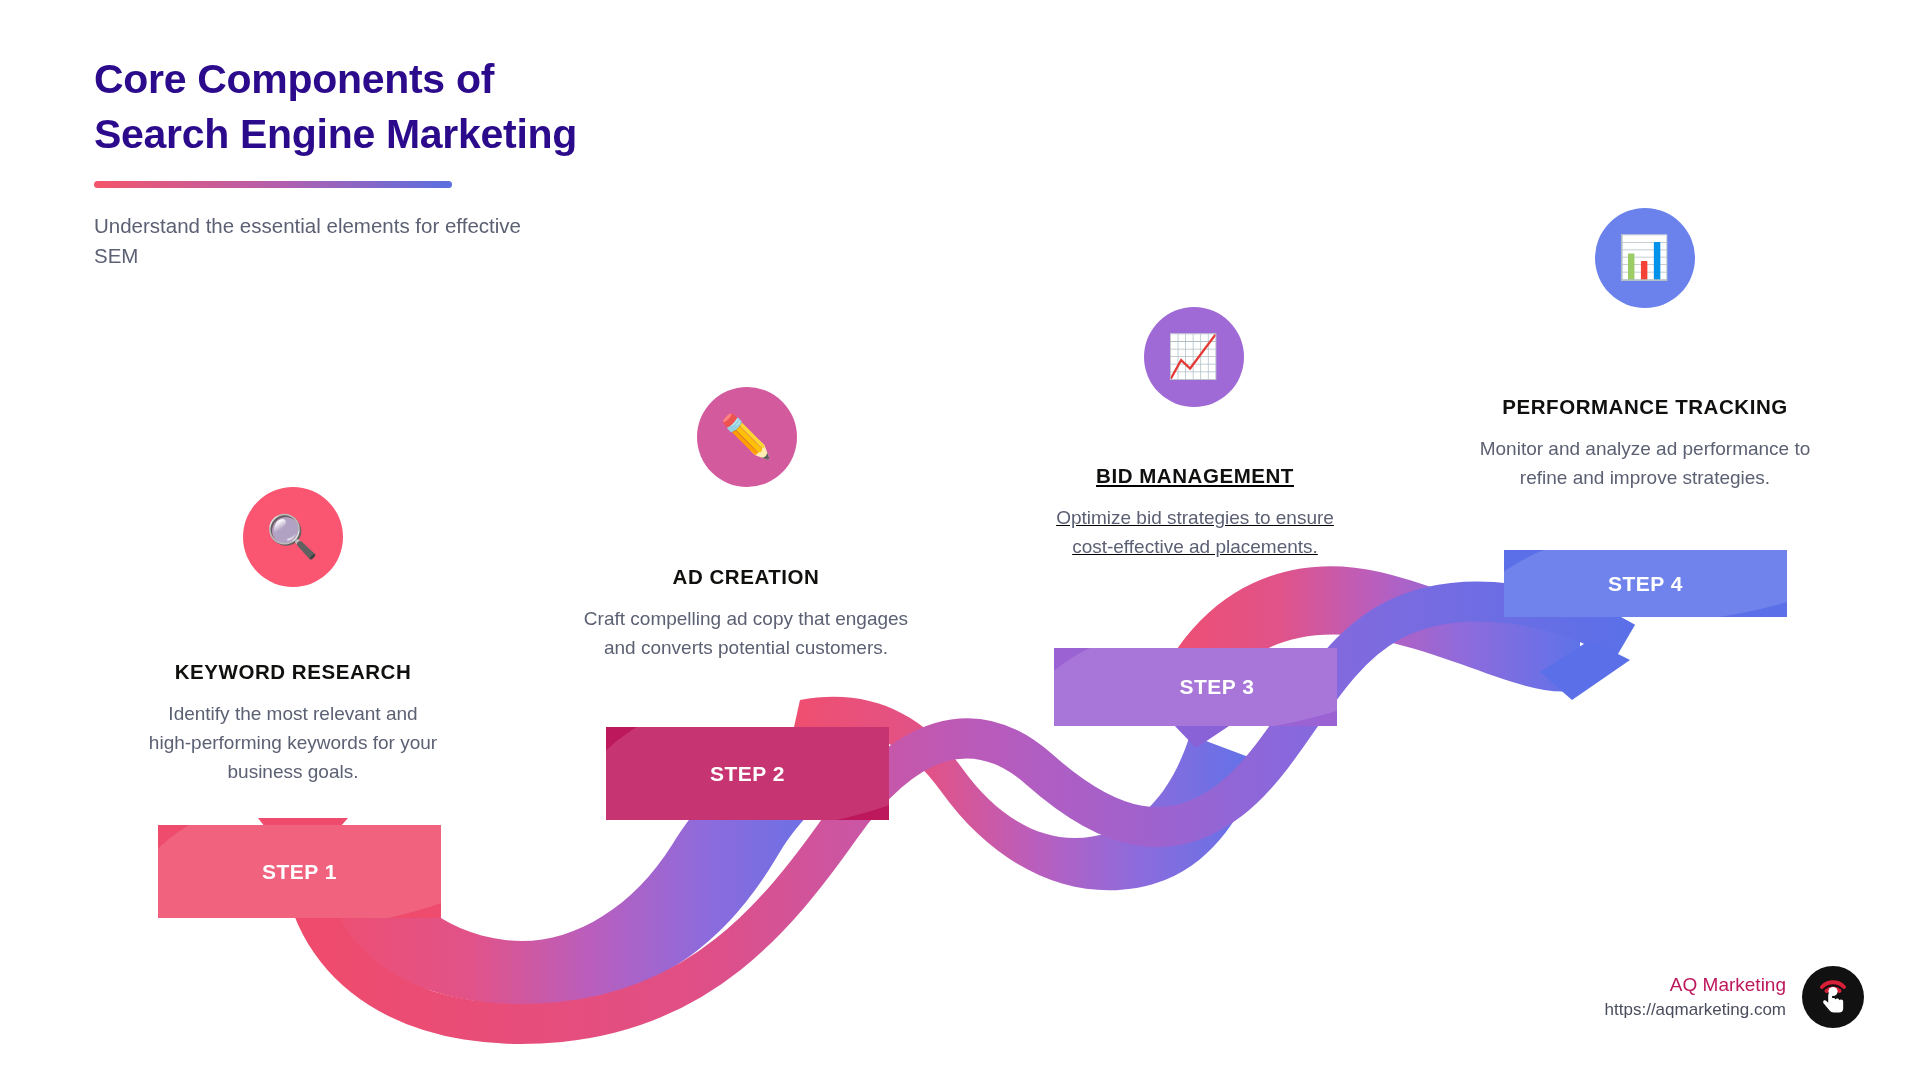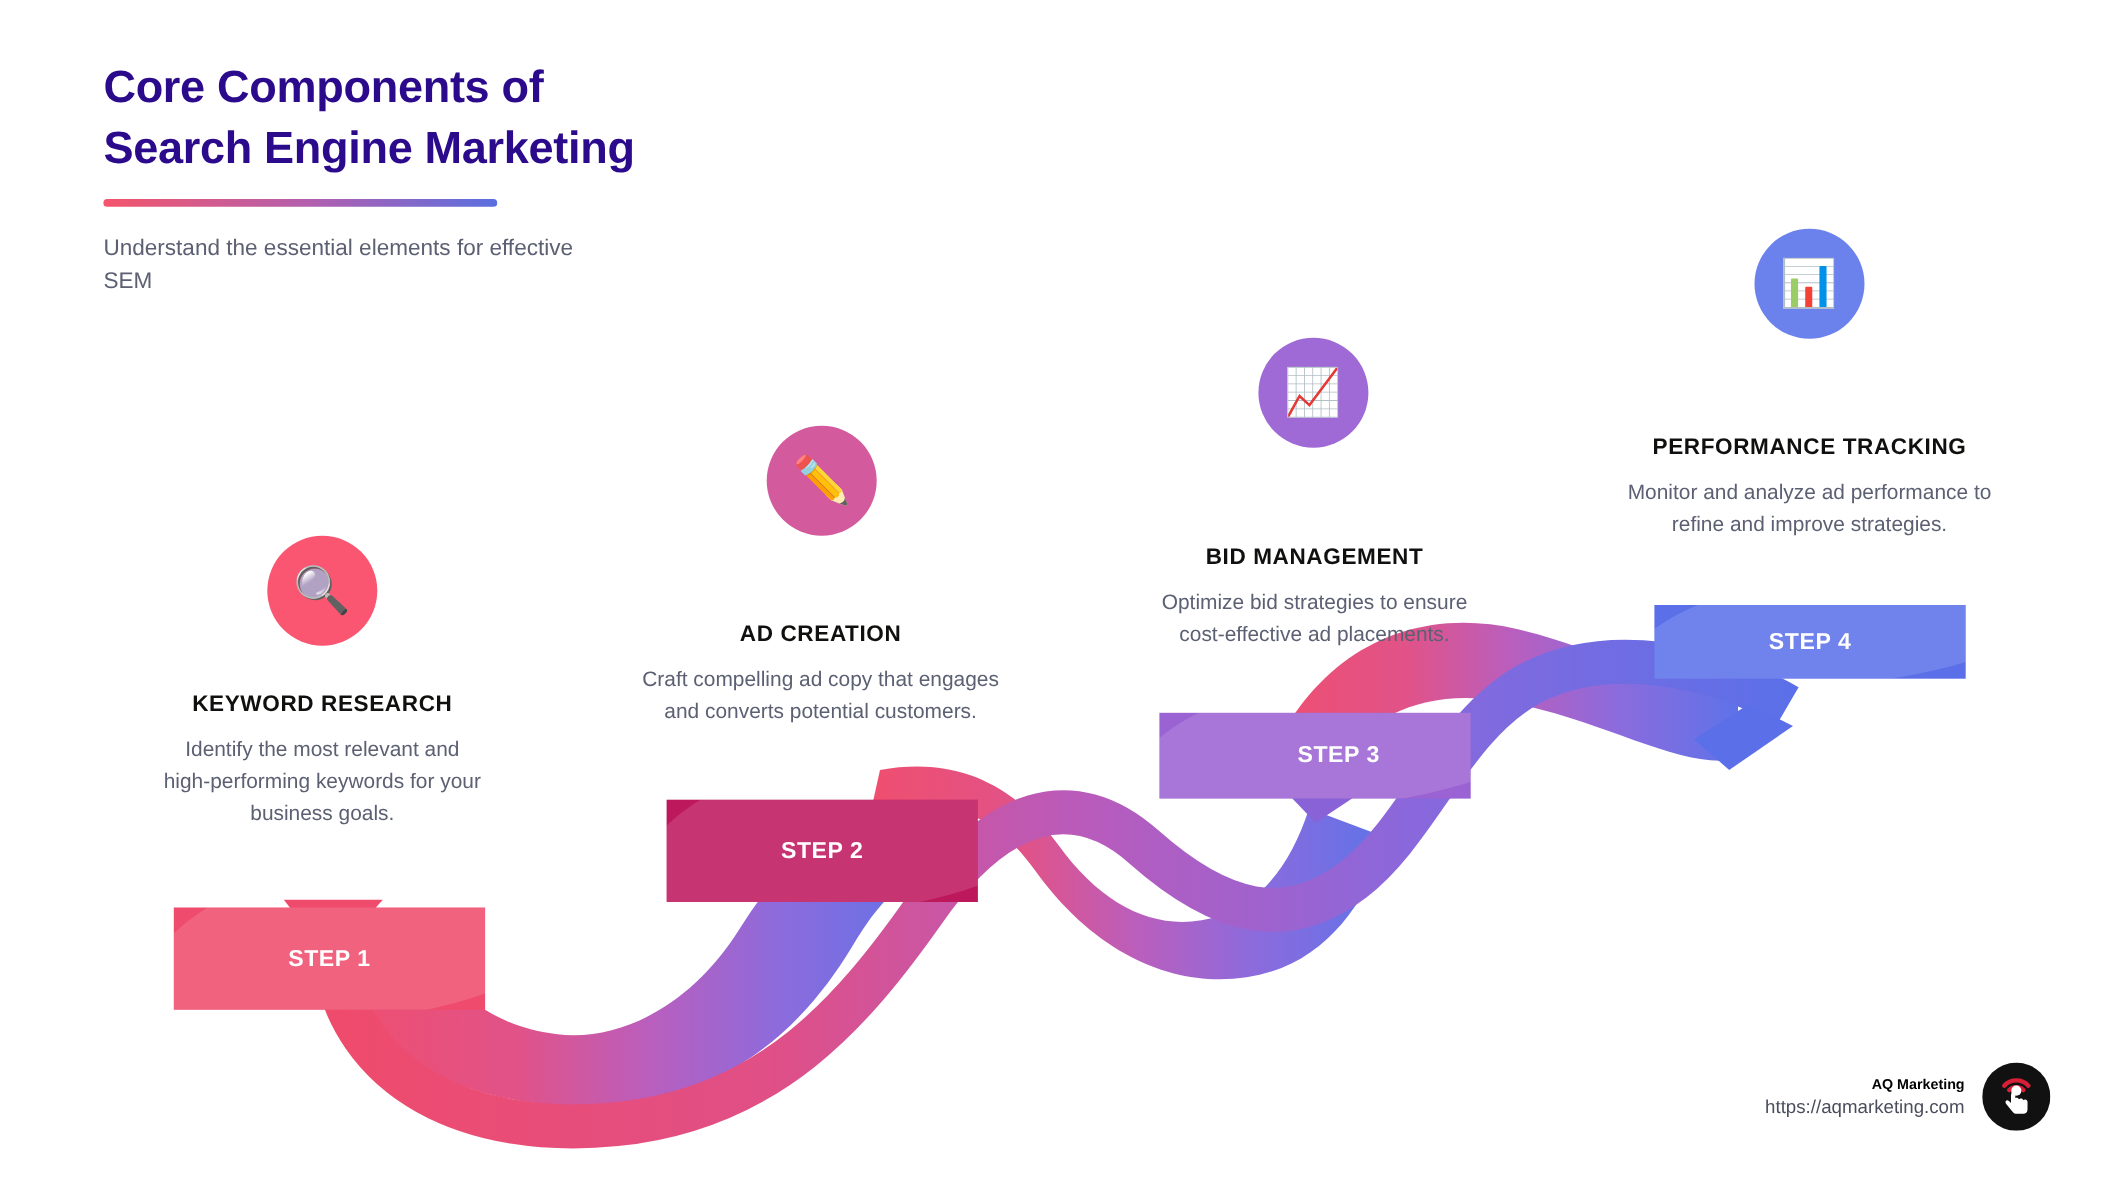--- a/index.html
+++ b/index.html
@@ -103,21 +103,21 @@
     height: 150%;
     background: rgba(255,255,255,0.13);
     border-radius: 50% 50% 46% 54% / 70% 62% 38% 30%;
     transform: rotate(-6deg);
     z-index: 2;
   }
 
   
   #footer { position: absolute; right: 56px; bottom: 52px; display: flex; align-items: center; gap: 16px; }
   #footer-text { text-align: right; }
-  #brand-name { font-size: 13px; font-weight: bold; color: #000000; }
+  #brand-name { font-size: 19px; font-weight: normal; color: #be185d; }
   #brand-url { font-size: 17px; color: #4a4d5c; margin-top: 4px; }
   #logo-mark { width: 62px; height: 62px; flex: 0 0 62px; }
 </style>
 </head>
 <body>
 
 <div id="stage">
 
   <div id="header">
     <div id="title">Core Components of
@@ -180,21 +180,21 @@
 
     <path d="M 748,752 L 790,800 L 752,812 L 712,800 Z" fill="#d44e93"></path>
     <path d="M 1150,700 L 1196,748 L 1250,712 L 1208,672 Z" fill="#8a62d8"></path>
     <path d="M 1590,640 L 1630,660 L 1572,700 L 1540,672 Z" fill="#5b70e8"></path>
   </svg>
 
   <div class="step">
     <div class="icon-circle" style="left:243px; top:487px; width:100px; height:100px; background:#fa5672;">
       <span class="icon-glyph">🔍</span>
     </div>
-    <div class="step-text" style="left:148px; top:588px; width:290px;">
+    <div class="step-text" style="left:148px; top:620px; width:290px;">
       <div class="step-heading">KEYWORD RESEARCH</div>
       <div class="step-desc">Identify the most relevant and high-performing keywords for your business goals.</div>
     </div>
     <div class="banner" style="left:158px; top:825px; width:283px; height:93px; background:#ef4b6c;text-align:center;">
       <div class="banner-sheen"></div>
       <span class="banner-label">STEP 1</span>
     </div>
   </div>
 
   <div class="step">
@@ -208,21 +208,21 @@
     <div class="banner" style="left:606px; top:727px; width:283px; height:93px; background:#be185d;justify-content:center;">
       <div class="banner-sheen"></div>
       <span class="banner-label">STEP 2</span>
     </div>
   </div>
 
   <div class="step">
     <div class="icon-circle" style="left:1144px; top:307px; width:100px; height:100px; background:#9f6ad6;">
       <span class="icon-glyph">📈</span>
     </div>
-    <div class="step-text" style="left:1040px; top:455px; width:310px;">
+    <div class="step-text" style="left:1040px; top:424px; width:310px;text-decoration:underline;">
       <div class="step-heading">BID MANAGEMENT</div>
       <div class="step-desc">Optimize bid strategies to ensure cost-effective ad placements.</div>
     </div>
     <div class="banner" style="left:1054px; top:648px; width:283px; height:78px; background:#9a62d3;padding-left:43px;">
       <div class="banner-sheen"></div>
       <span class="banner-label">STEP 3</span>
     </div>
   </div>
 
   <div class="step">

